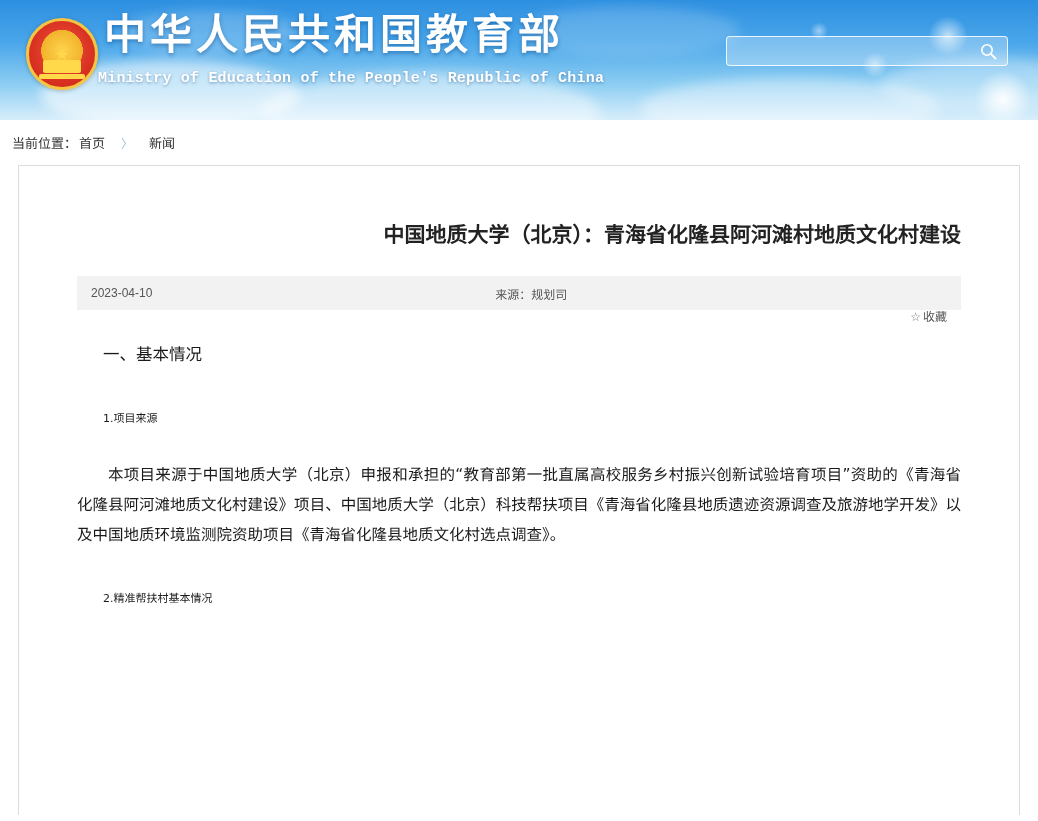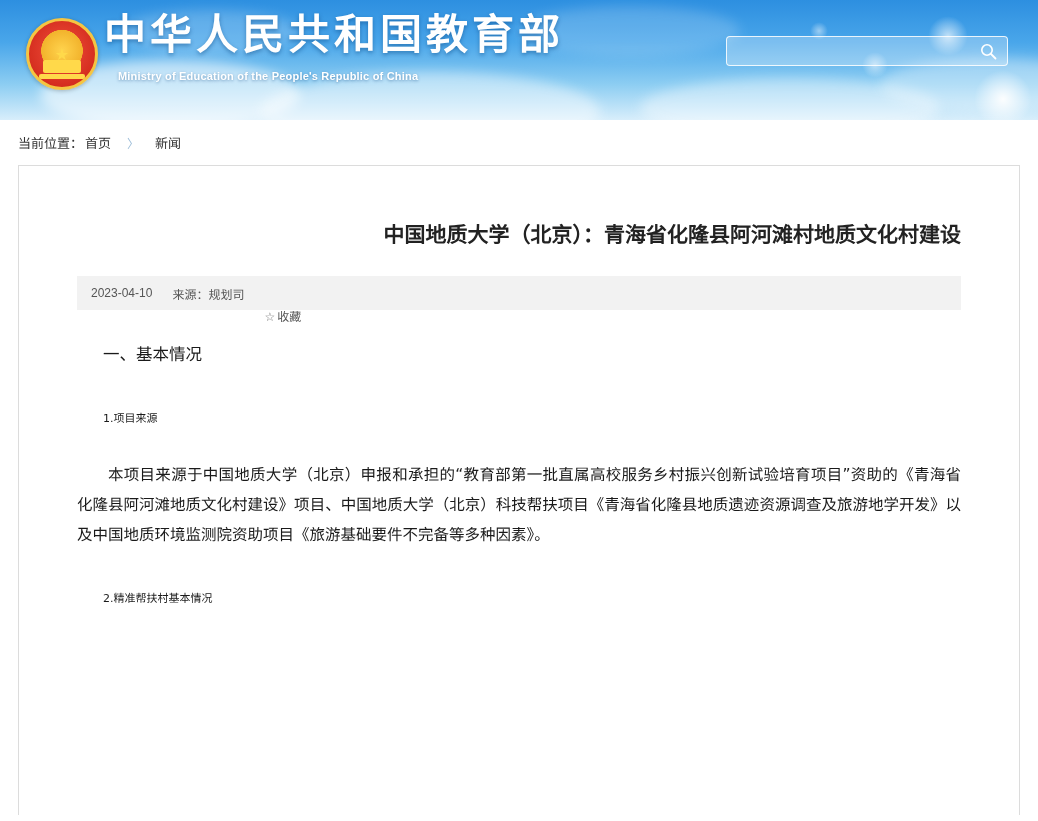--- a/index.html
+++ b/index.html
@@ -91,28 +91,29 @@
     font-size: 42px;
     font-weight: 700;
     letter-spacing: 4px;
     color: #ffffff;
     text-shadow: 0 2px 4px rgba(0,60,120,.45);
     font-family: "DejaVu Sans", "Liberation Sans", sans-serif;
     white-space: nowrap;
   }
   .site-title-en {
     position: absolute;
-    left: 118px;
+    left: 98px;
     top: 70px;
-    font-size: 11px;
+    font-size: 15px;
     font-weight: 700;
     letter-spacing: .2px;
     color: #ffffff;
     text-shadow: 0 1px 3px rgba(0,60,120,.45);
     white-space: nowrap;
+    font-family: Liberation Mono, monospace;
   }
 
   .search-box {
     position: absolute;
     right: 30px;
     top: 36px;
     width: 282px;
     height: 30px;
     border: 1px solid rgba(255,255,255,.85);
     border-radius: 4px;
@@ -146,21 +147,21 @@
   
   .breadcrumb {
     position: relative;
     width: 1038px;
     height: 45px;
     background: #ffffff;
     font-size: 13px;
     color: #333333;
     display: flex;
     align-items: center;
-    padding-left: 18px;
+    padding-left: 12px;
   }
   .breadcrumb .bc-label { color: #333; }
   .breadcrumb a {
     color: #333;
     text-decoration: none;
     margin: 0 2px;
   }
   .breadcrumb .sep {
     color: #9bbcd8;
     margin: 0 14px;
@@ -191,20 +192,21 @@
   }
   .meta-bar {
     background: #f2f2f2;
     height: 34px;
     display: flex;
     align-items: center;
     padding: 0 14px;
     font-size: 12px;
     color: #555555;
     gap: 20px;
+    justify-content: space-between;
   }
   .meta-bar .meta-item { white-space: nowrap; }
   .meta-bar .fav {
     cursor: pointer;
     color: #555;
     margin-top: 44px;
   }
   .meta-bar .fav .star-ico { color: #7a7a7a; margin-right: 2px; }
 
   .body-text {
@@ -281,18 +283,18 @@
       <span class="meta-item">2023-04-10</span>
       <span class="meta-item">来源：规划司</span>
       <span class="meta-item fav">
         <span class="star-ico">☆</span><span>收藏</span>
       </span>
     </div>
 
     <div class="body-text">
       <div class="sec-head">一、基本情况</div>
       <div class="sub-head">1.项目来源</div>
-      <p class="para">本项目来源于中国地质大学（北京）申报和承担的“教育部第一批直属高校服务乡村振兴创新试验培育项目”资助的《青海省化隆县阿河滩地质文化村建设》项目、中国地质大学（北京）科技帮扶项目《青海省化隆县地质遗迹资源调查及旅游地学开发》以及中国地质环境监测院资助项目《旅游基础要件不完备等多种因素》。</p>
+      <p class="para">本项目来源于中国地质大学（北京）申报和承担的“教育部第一批直属高校服务乡村振兴创新试验培育项目”资助的《青海省化隆县阿河滩地质文化村建设》项目、中国地质大学（北京）科技帮扶项目《青海省化隆县地质遗迹资源调查及旅游地学开发》以及中国地质环境监测院资助项目《青海省化隆县地质文化村选点调查》。</p>
       <div class="sub-head">2.精准帮扶村基本情况</div>
     </div>
 
   </div>
 </div>
 
 </body></html>

